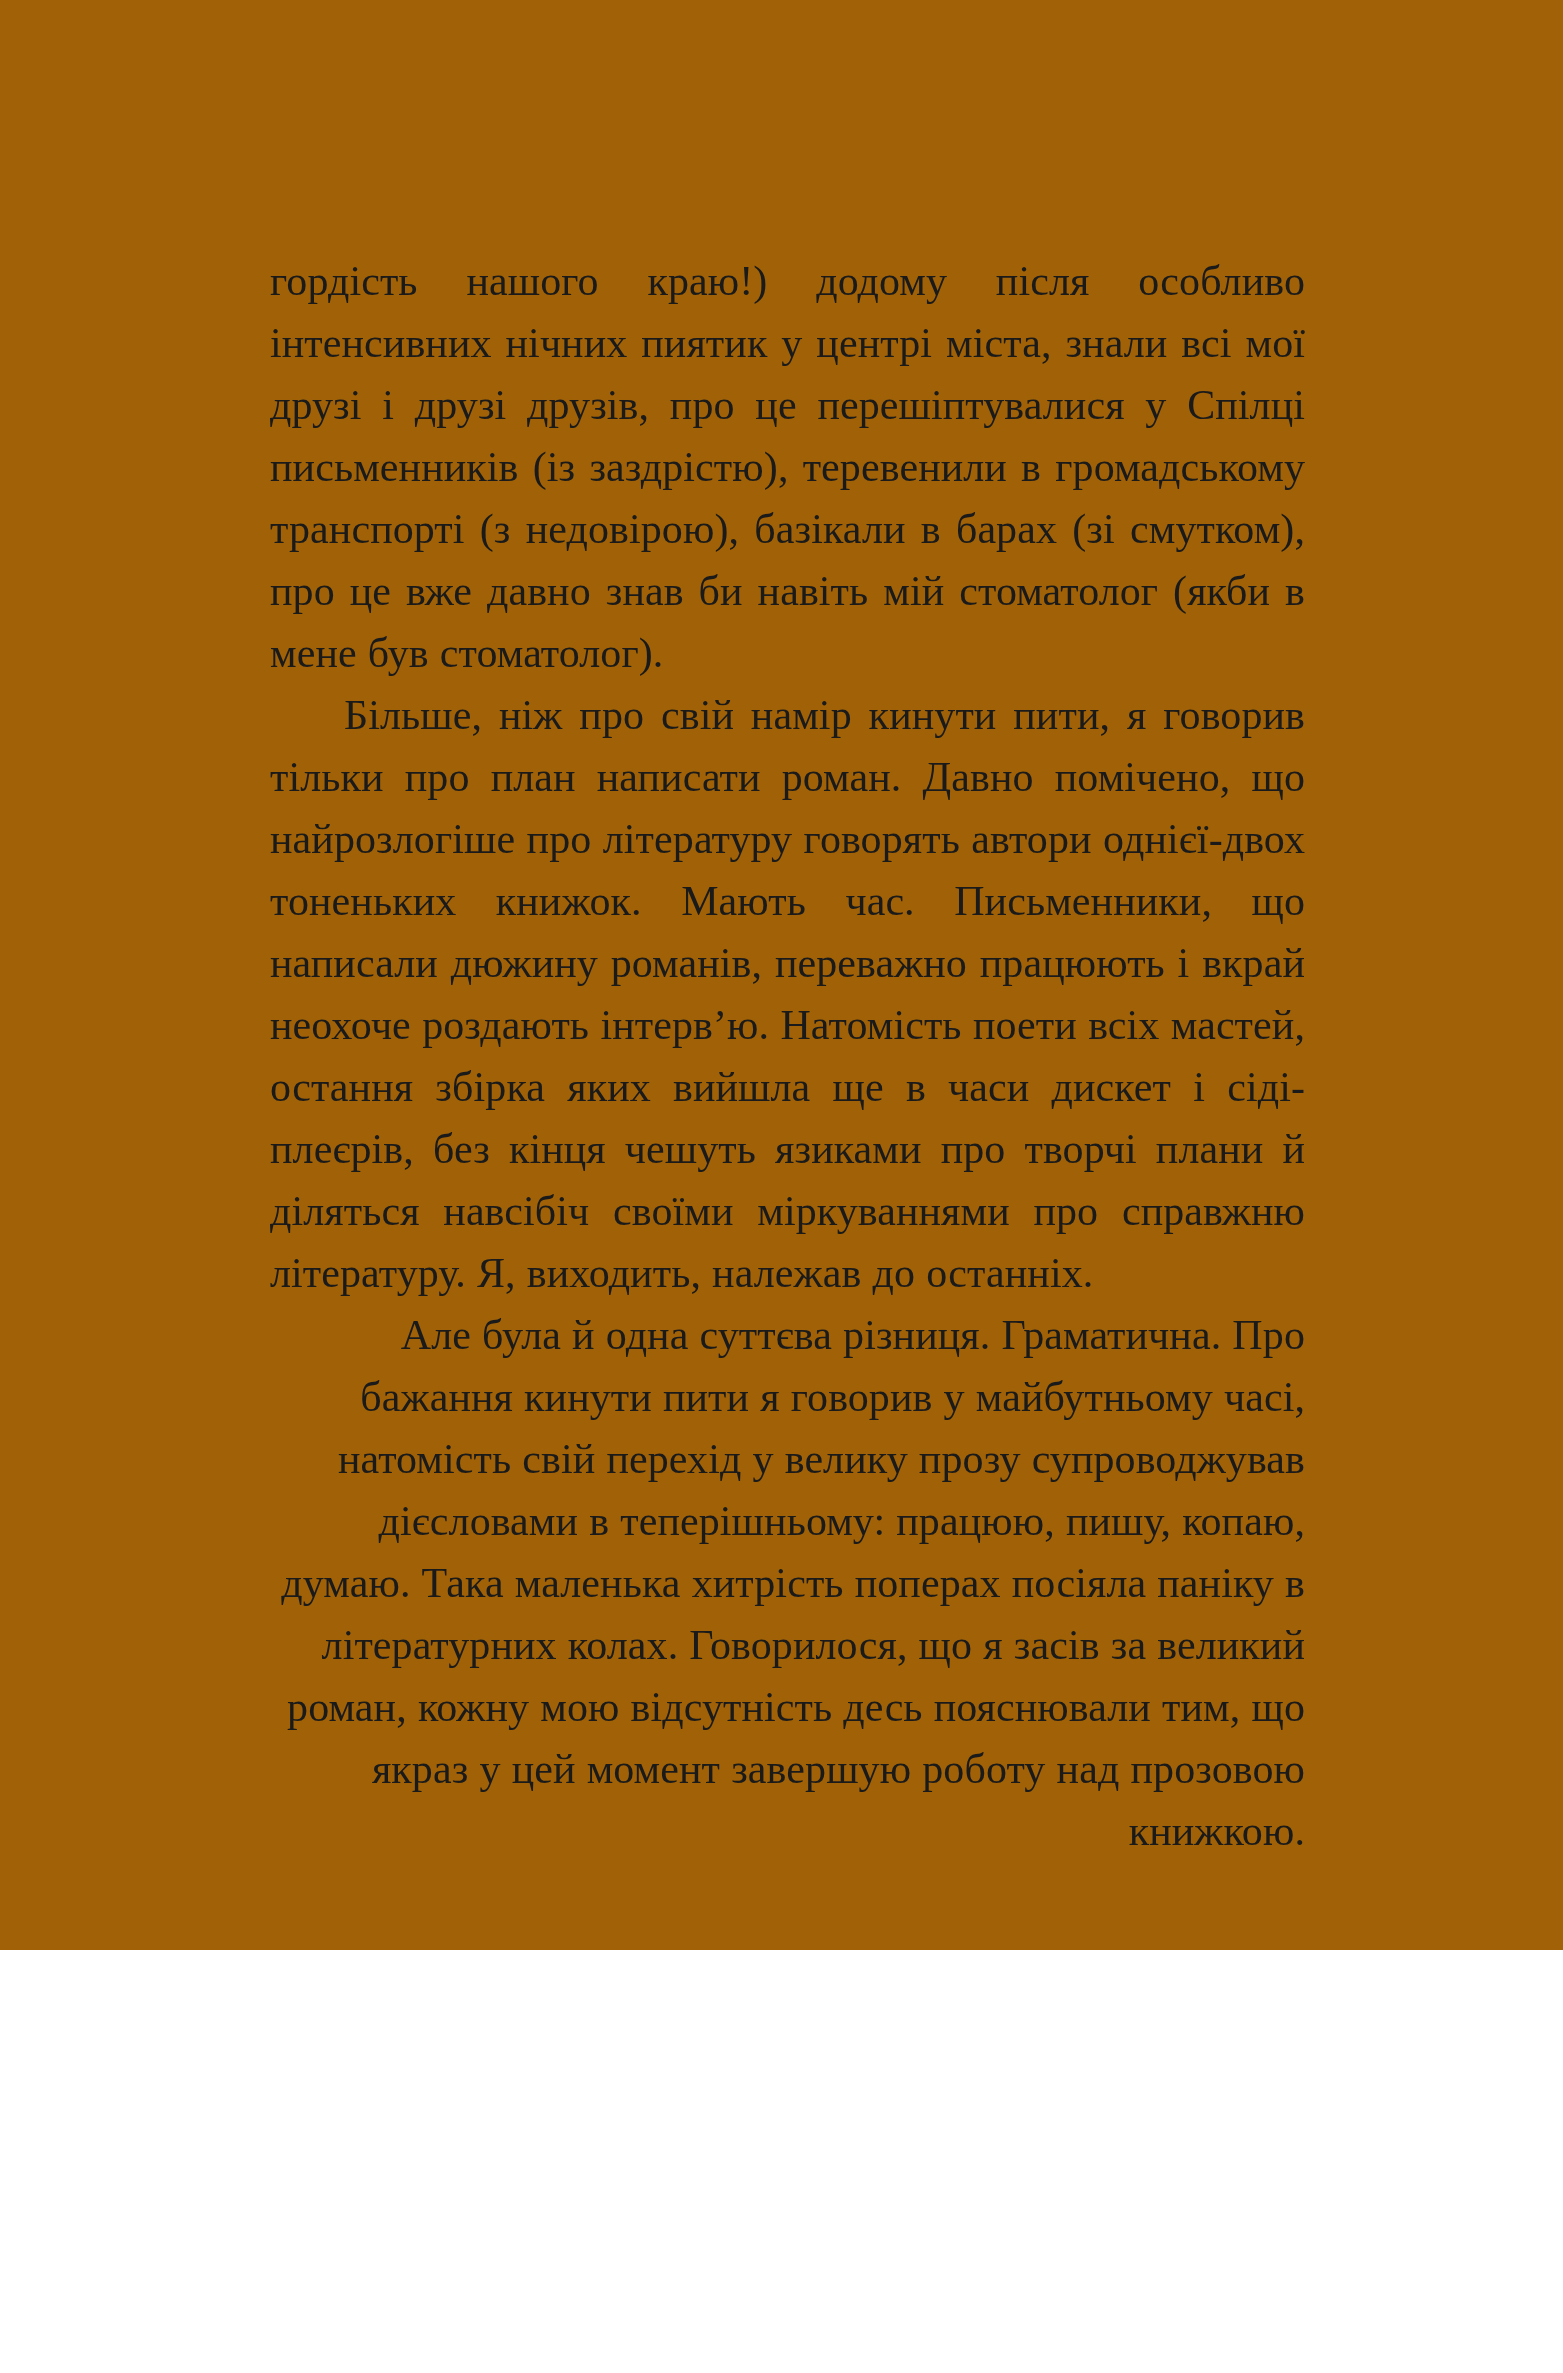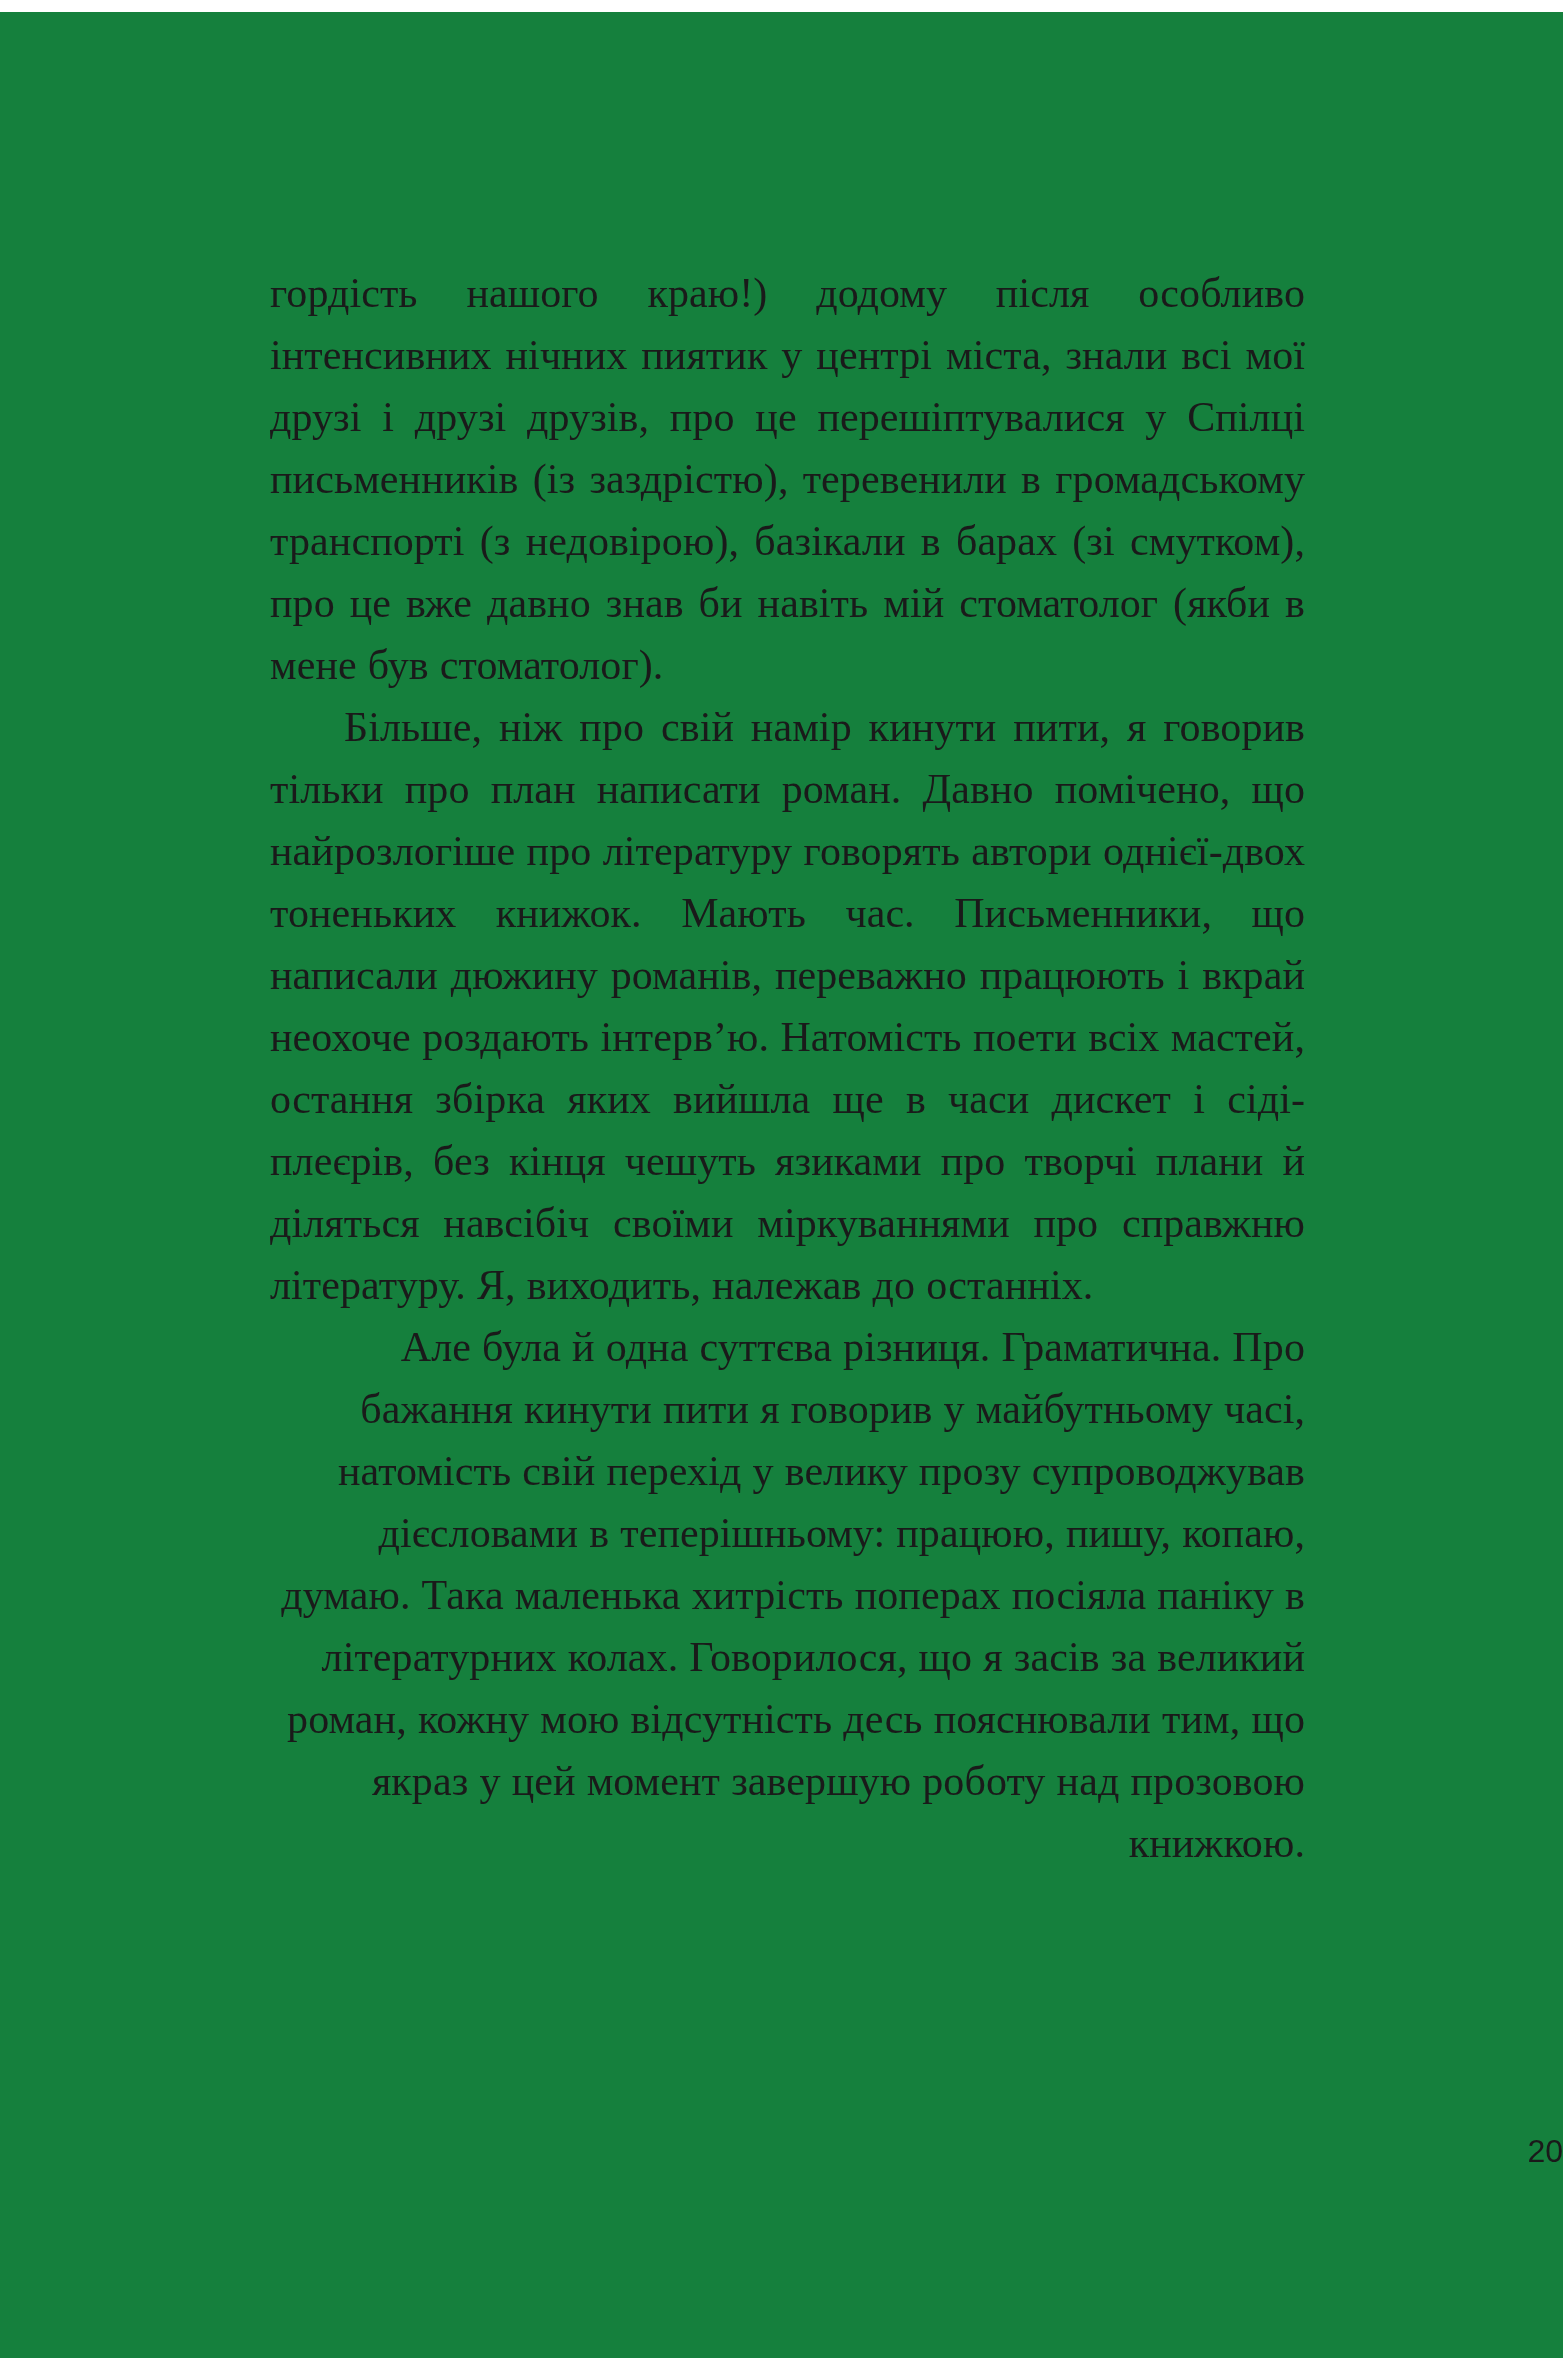--- a/index.html
+++ b/index.html
@@ -8,23 +8,23 @@
     padding: 0;
     background: #ffffff;
   }
   body {
     font-family: "Liberation Serif", "DejaVu Serif", serif;
     color: #1a1a1a;
   }
   .page {
     position: relative;
     width: 1563px;
-    height: 2346px;
-    margin: 12px auto;
-    background: #15803d;
+    height: 1950px;
+    margin: 0 auto;
+    background: #a16207;
     overflow: hidden;
     box-sizing: border-box;
   }
   .text-block {
     position: absolute;
     left: 270px;
     top: 250px;
     width: 1035px;
   }
   .para {

